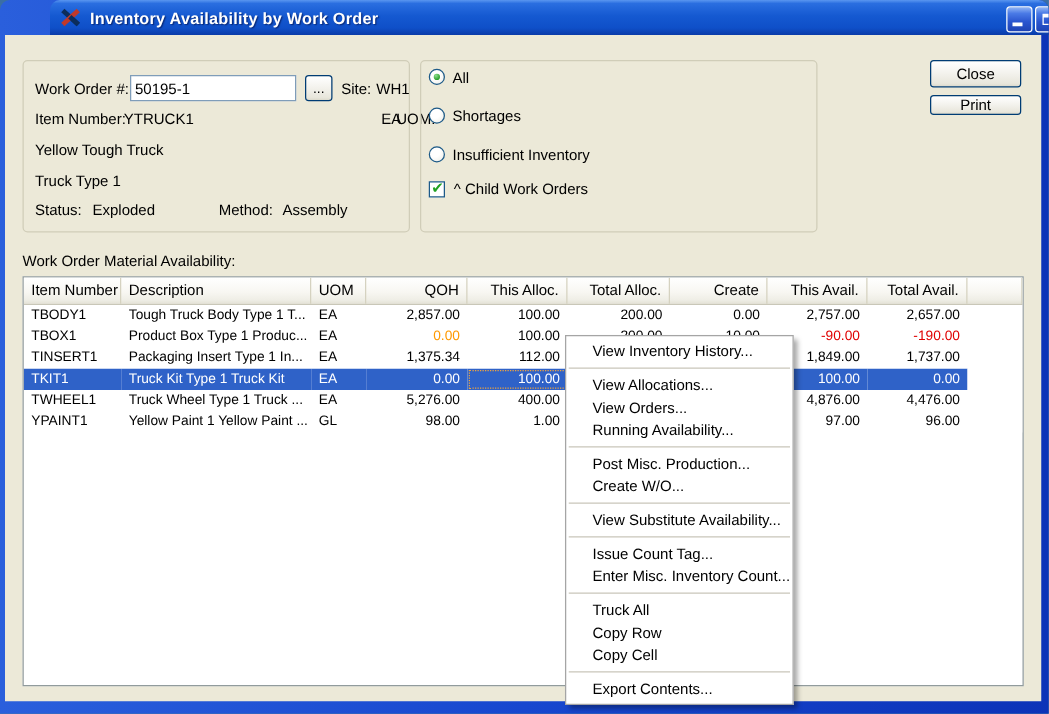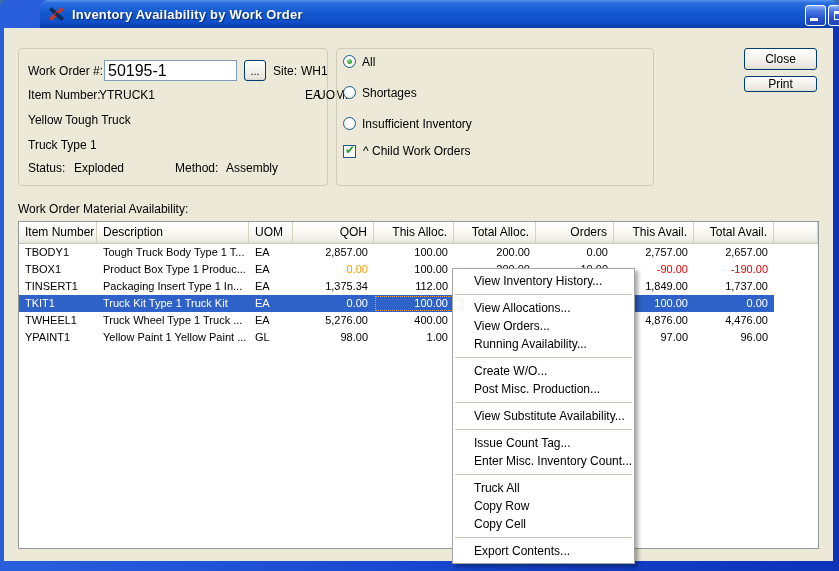--- a/index.html
+++ b/index.html
@@ -42,21 +42,21 @@
 
   
   .groupbox{ position:absolute; border:1px solid #d0cdb8; border-radius:4px; }
   #group-order{ left:18px; top:48px; width:310px; height:138px; }
   #group-filter{ left:336px; top:48px; width:318px; height:138px; }
 
   .lbl{ position:absolute; font-size:12px; color:#000; white-space:nowrap; }
 
   .xp-input{
     position:absolute; left:104px; top:60px; width:133px; height:21px;
-    border:1px solid #7f9db9; background:#fff; font-family:inherit; font-size:16px; padding:0 3px;
+    border:1px solid #7f9db9; background:#fff; font-family:inherit; font-size:12px; padding:0 3px;
   }
   .xp-btn{
     background:linear-gradient(180deg,#ffffff 0%,#f4f3ee 45%,#e8e6db 90%,#dcd9cc 100%);
     border:1px solid #003c74; border-radius:3px;
     font-family:inherit; font-size:12px; color:#000; cursor:pointer;
   }
   #browse-btn{ position:absolute; left:244px; top:60px; width:22px; height:21px; font-size:11px; }
   #close-btn{ position:absolute; left:744px; top:48px; width:73px; height:22px; }
   #print-btn{ position:absolute; left:744px; top:76px; width:73px; height:16px; }
 
@@ -189,21 +189,21 @@
 
   <span class="lbl" id="grid-caption">Work Order Material Availability:</span>
   <div class="grid">
     <div class="grid-header" id="grid-header">
         <div class="hcell" style="width: 78px;">Item Number</div>
         <div class="hcell" style="width: 152px;">Description</div>
         <div class="hcell" style="width: 44px;">UOM</div>
         <div class="hcell right" style="width: 81px;">QOH</div>
         <div class="hcell right" style="width: 80px;">This Alloc.</div>
         <div class="hcell right" style="width: 82px;">Total Alloc.</div>
-        <div class="hcell right" style="width: 78px;">Orders</div>
+        <div class="hcell right" style="width: 78px;">Create</div>
         <div class="hcell right" style="width: 80px;">This Avail.</div>
         <div class="hcell right" style="width: 80px;">Total Avail.</div>
         <div class="hcell filler"></div>
       </div>
     <div id="grid-body">
         <div class="grid-row">
           <div class="gcell" style="width: 78px;">TBODY1</div>
           <div class="gcell" style="width: 152px;">Tough Truck Body Type 1 T...</div>
           <div class="gcell" style="width: 44px;">EA</div>
           <div class="gcell right" style="width: 81px;">2,857.00</div>
@@ -277,22 +277,22 @@
       </div>
   </div>
 
   <div class="context-menu" id="context-menu">
       <div class="menu-item">View Inventory History...</div>
       <div class="menu-sep"></div>
       <div class="menu-item">View Allocations...</div>
       <div class="menu-item">View Orders...</div>
       <div class="menu-item">Running Availability...</div>
       <div class="menu-sep"></div>
+      <div class="menu-item">Post Misc. Production...</div>
       <div class="menu-item">Create W/O...</div>
-      <div class="menu-item">Post Misc. Production...</div>
       <div class="menu-sep"></div>
       <div class="menu-item">View Substitute Availability...</div>
       <div class="menu-sep"></div>
       <div class="menu-item">Issue Count Tag...</div>
       <div class="menu-item">Enter Misc. Inventory Count...</div>
       <div class="menu-sep"></div>
       <div class="menu-item">Truck All</div>
       <div class="menu-item">Copy Row</div>
       <div class="menu-item">Copy Cell</div>
       <div class="menu-sep"></div>

